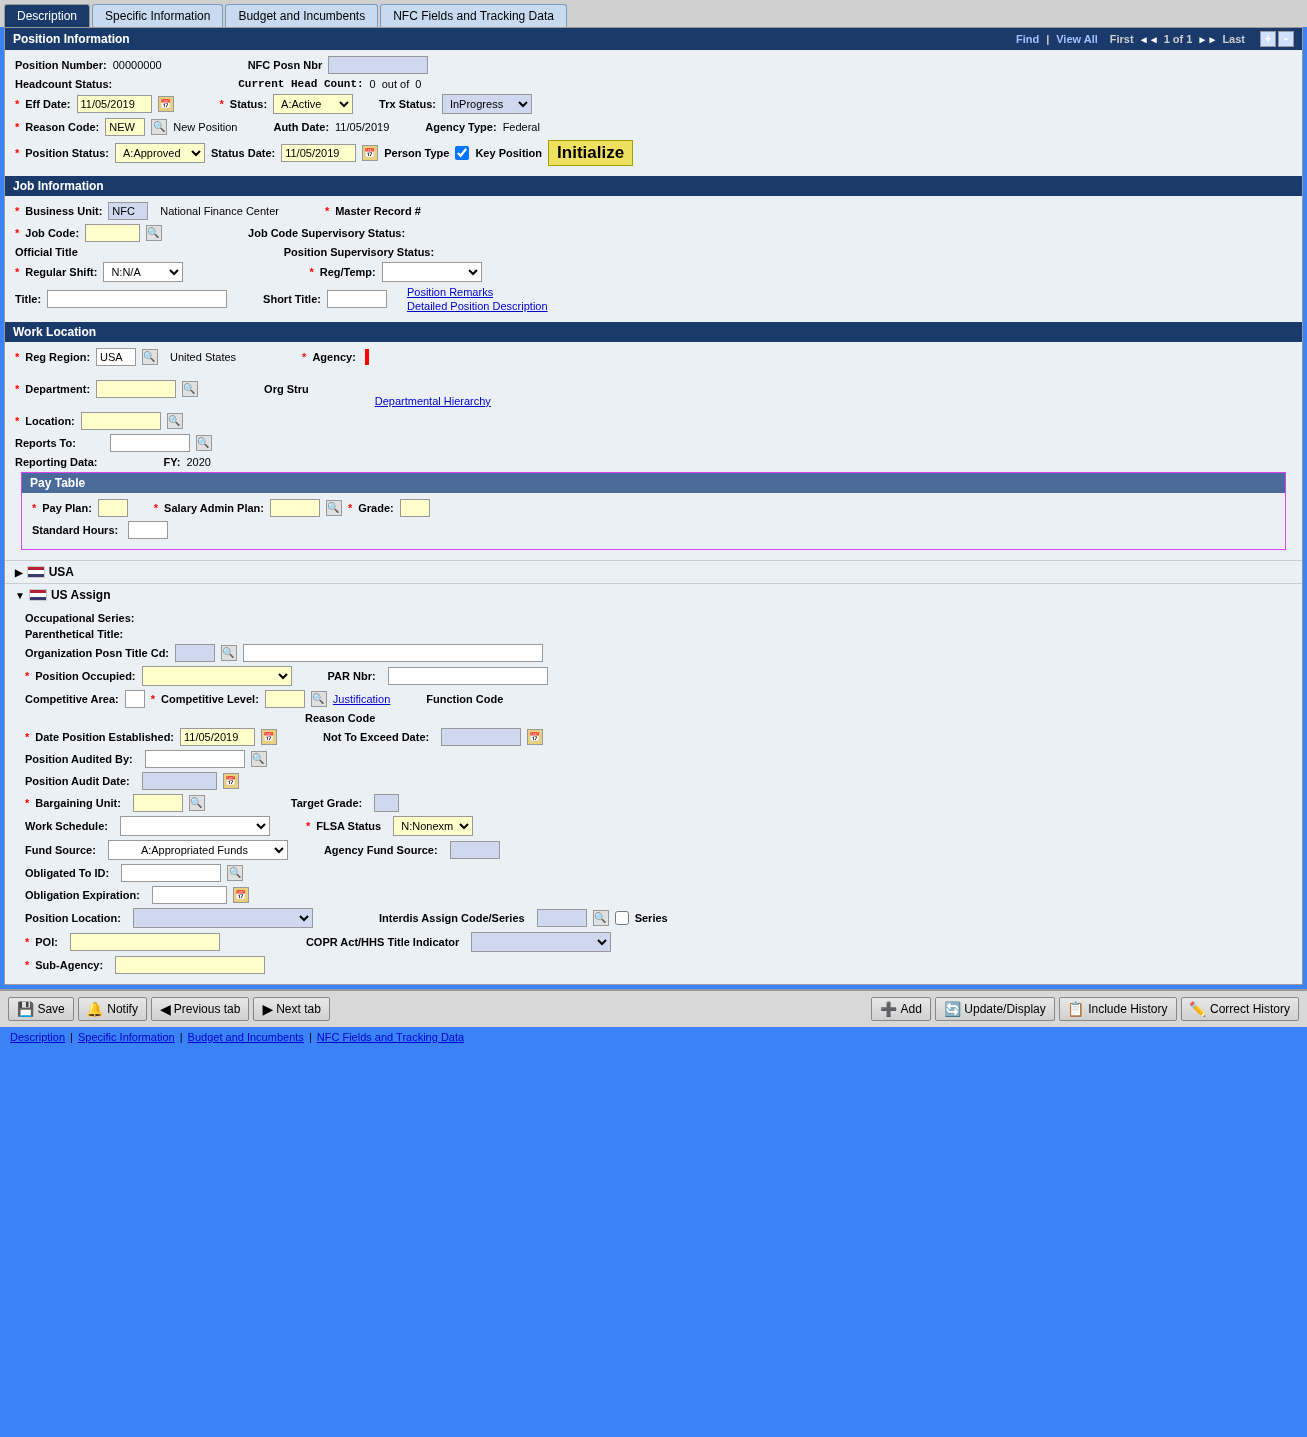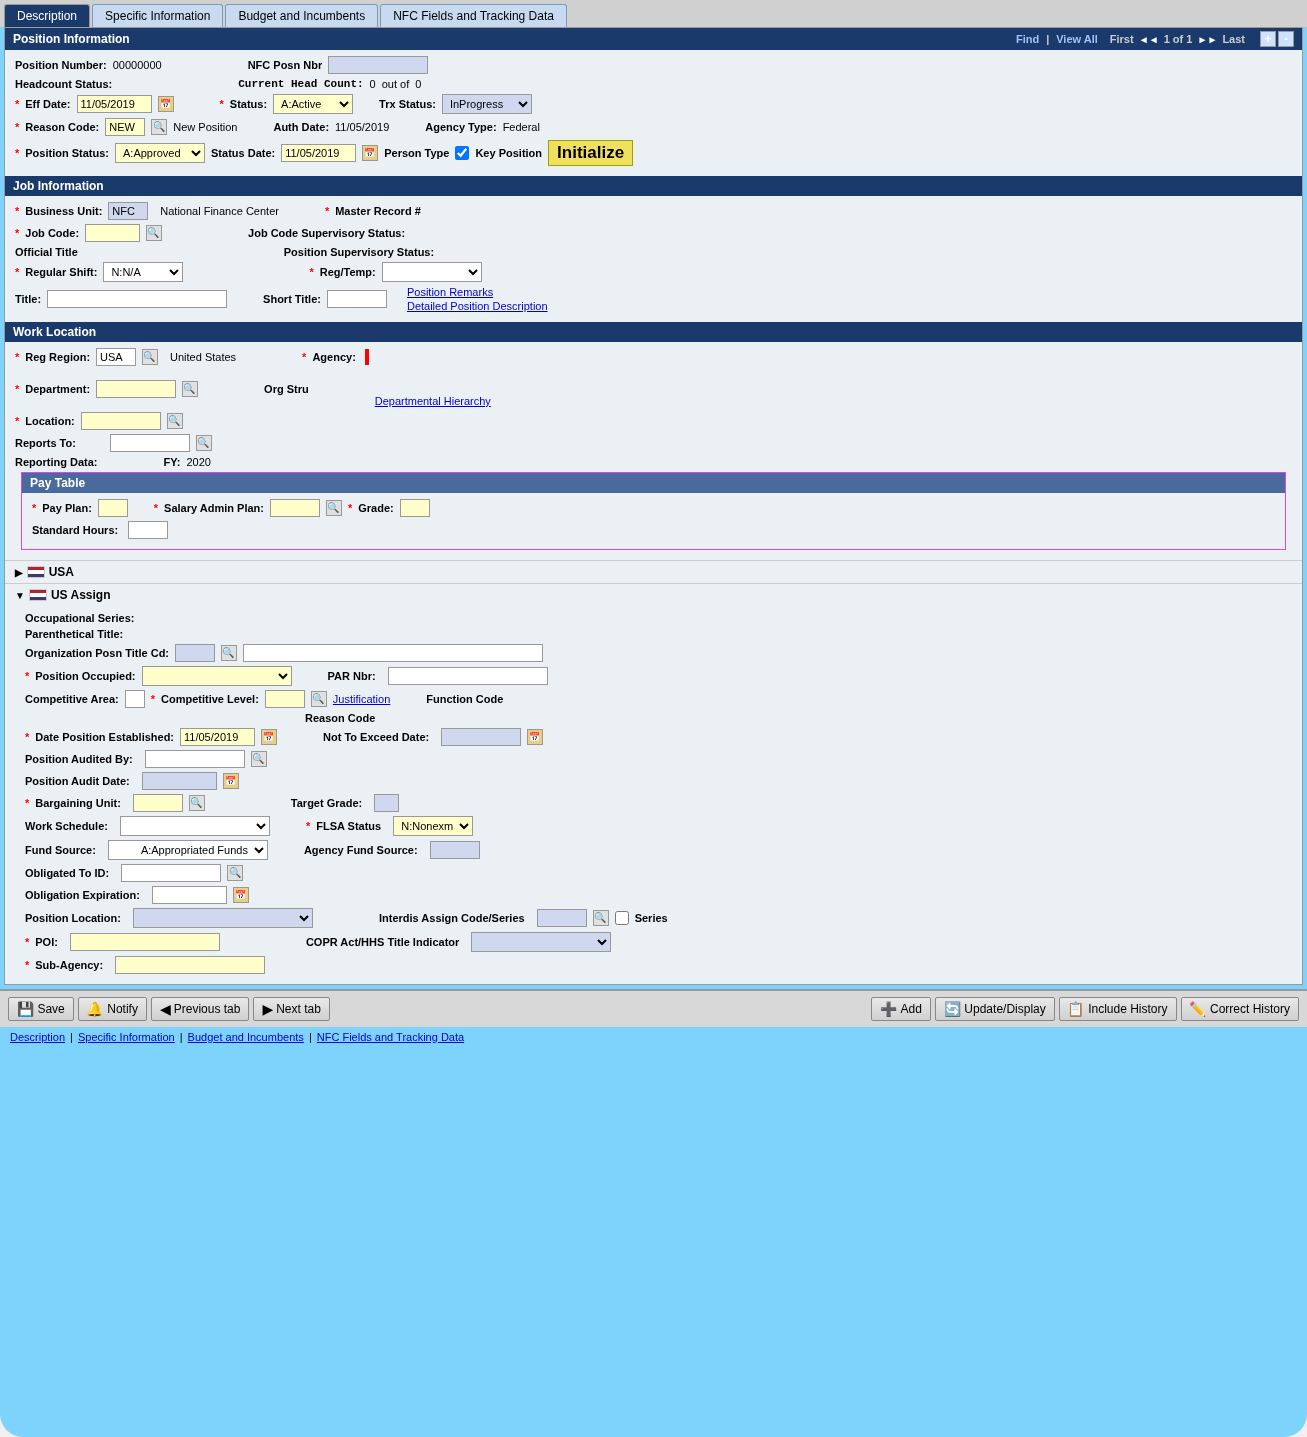--- a/index.html
+++ b/index.html
@@ -167,21 +167,21 @@
 
     
     .nfc-input { background: #d0d8f0; width: 100px; }
 
     
     .red-bar { display: inline-block; width: 4px; height: 16px; background: red; margin-left: 3px; }
 
     
     .justification-link { color: #0000cc; text-decoration: underline; cursor: pointer; font-size: 11px; }
 
-    .page-wrap { width: 1307px; min-height: 1437px; background: #7dd3fc; border-radius: 23px; }
+    .page-wrap { width: 1307px; min-height: 1437px; background: #3b82f6; }
     
     
     .tri-right::before { content: '▶'; font-size: 10px; }
     .tri-down::before { content: '▼'; font-size: 10px; }
   </style>
 </head>
 <body>
 
 <div class="page-wrap">
 
@@ -489,21 +489,21 @@
         </select>
         <span style="margin-left:30px;" class="field-label req">*</span>
         <span class="field-label">FLSA Status</span>
         <select style="width:80px; background:#ffffcc; margin-left:6px;">
           <option>N:Nonexmp</option>
         </select>
       </div>
 
       <div class="field-group">
         <span class="field-label">Fund Source:</span>
-        <select style="width:160px; margin-left:6px;padding-left:28px;">
+        <select style="width:180px; margin-left:6px;padding-left:28px;">
           <option>A:Appropriated Funds</option>
         </select>
         <span style="margin-left:30px;" class="field-label">Agency Fund Source:</span>
         <input type="text" style="width: 50px; background: rgb(208, 216, 240); margin-left: 6px;">
       </div>
 
       <div class="field-group">
         <span class="field-label">Obligated To ID:</span>
         <input type="text" style="width: 100px; margin-left: 6px;">
         <span class="search-icon">🔍</span>

